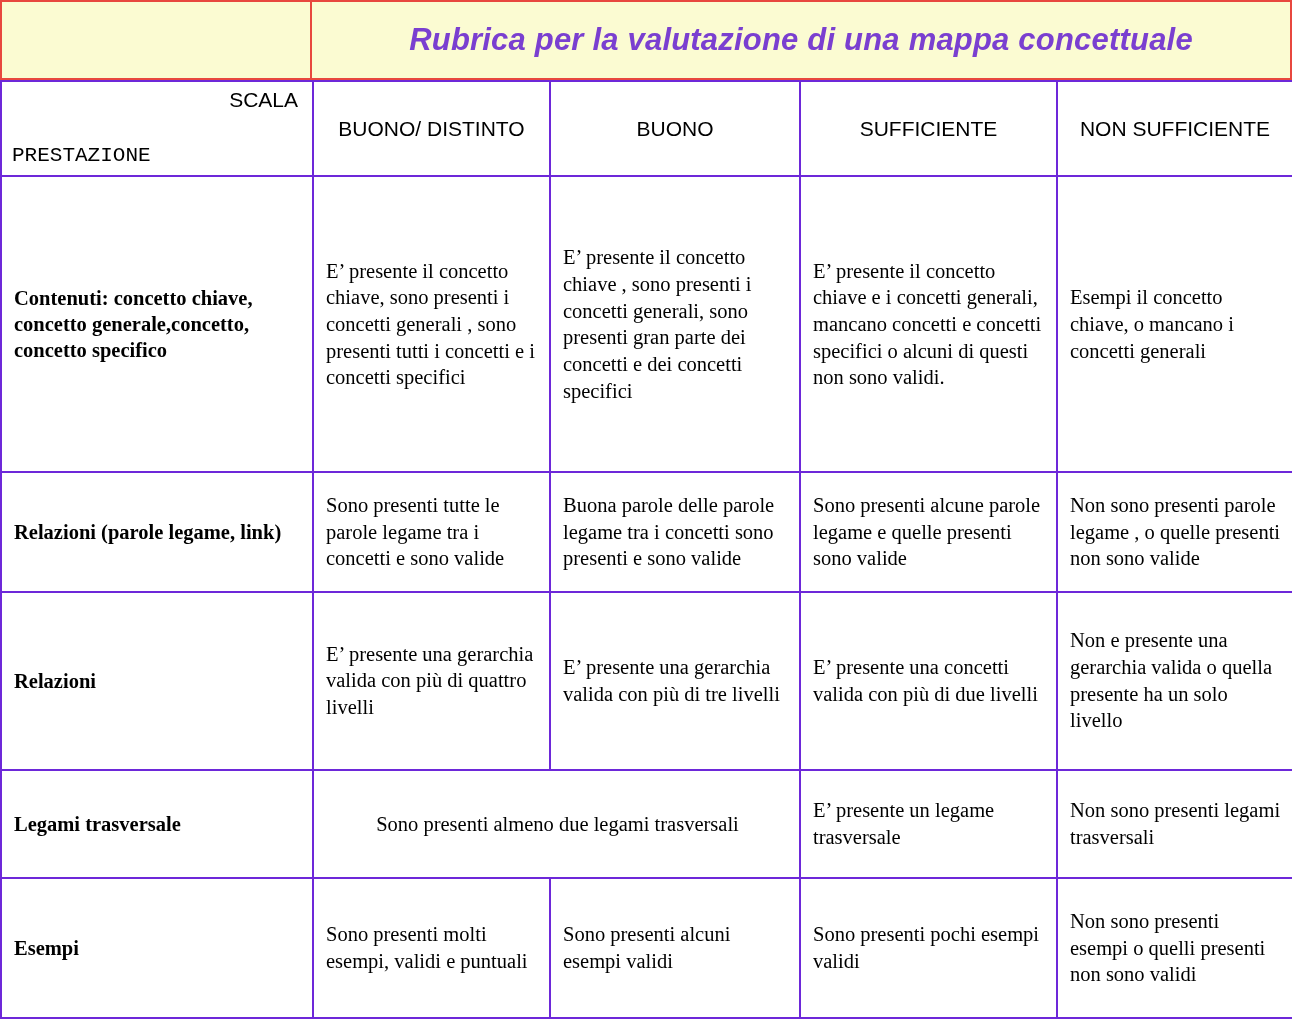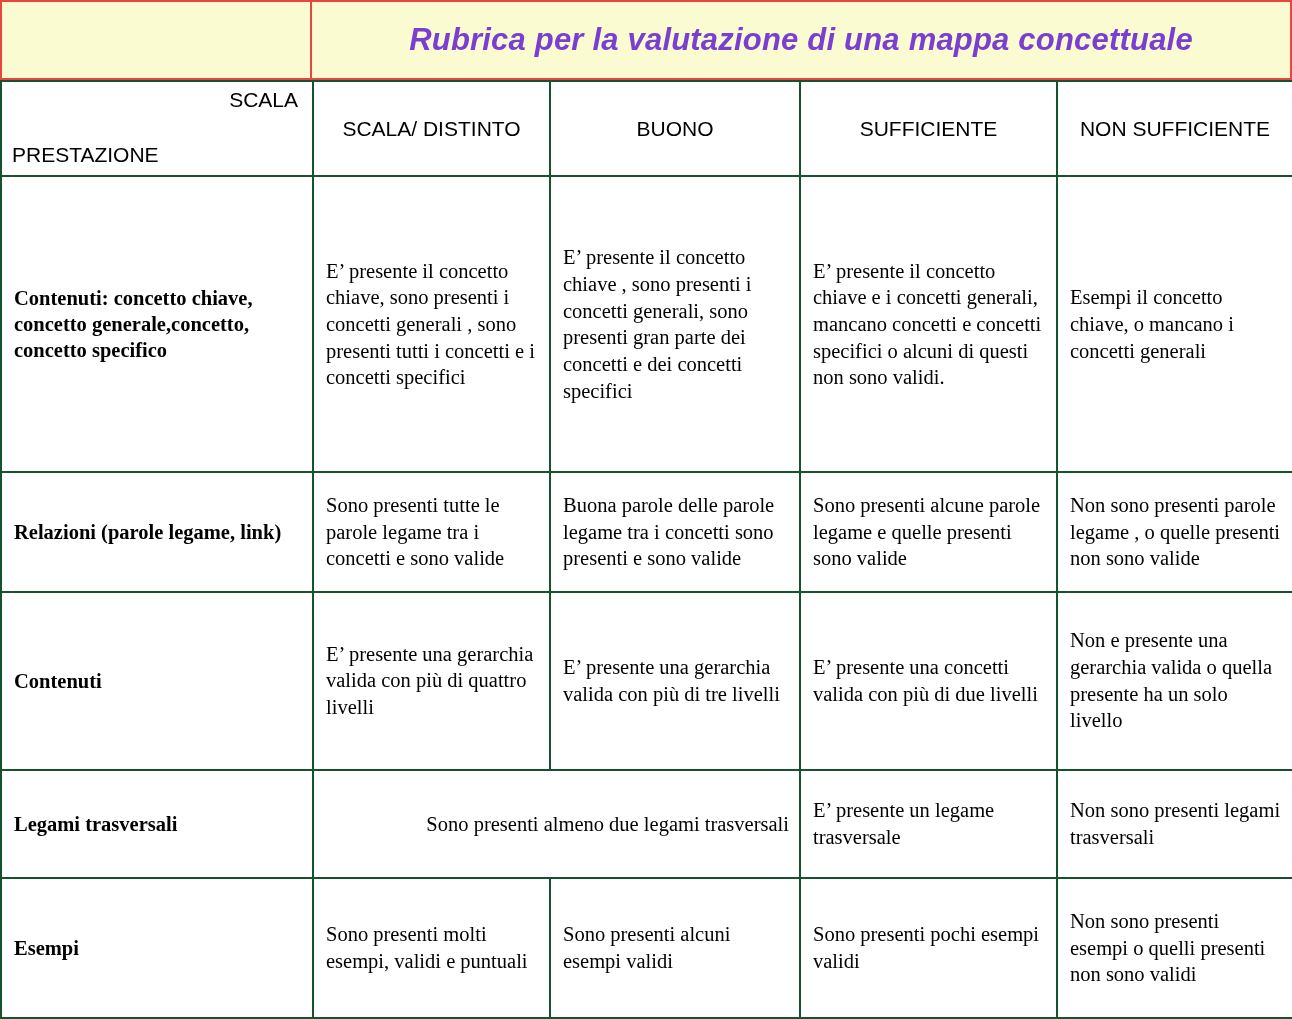--- a/index.html
+++ b/index.html
@@ -56,21 +56,21 @@
     text-align: center;
   }
   
   table.grid {
     border-collapse: collapse;
     table-layout: fixed;
     width: 1292px;
     flex: 1 1 auto;
   }
   table.grid td {
-    border: 2px solid #14532d;
+    border: 2px solid #6d28d9;
     vertical-align: middle;
     box-sizing: border-box;
   }
   
   col.c0 { width: 312px; }
   col.c1 { width: 237px; }
   col.c2 { width: 250px; }
   col.c3 { width: 257px; }
   col.c4 { width: 236px; }
 
@@ -91,42 +91,42 @@
     position: absolute;
     top: 6px;
     right: 14px;
     font-family: "Liberation Sans", sans-serif;
     font-size: 21px;
   }
   .corner-prest {
     position: absolute;
     bottom: 8px;
     left: 10px;
-    font-family: Liberation Sans, sans-serif;
+    font-family: Liberation Mono, monospace;
     font-size: 21px;
   }
   
   td.crit {
     font-family: "Liberation Serif", serif;
     font-weight: bold;
     font-size: 20.5px;
     padding: 6px 10px 6px 12px;
     line-height: 1.28;
     margin-top: 24px;
   }
   
   td.cell {
     font-family: "Liberation Serif", serif;
     font-size: 20.5px;
     line-height: 1.3;
     padding: 8px 10px 8px 12px;
     vertical-align: middle;
   }
   td.cell.span {
-    text-align: right;
+    text-align: center;
   }
   tr.r1 td { height: 285px; }
   tr.r2 td { height: 115px; font-family: Liberation Serif, serif; }
   tr.r3 td { height: 172px; }
   tr.r4 td { height: 104px; }
   tr.r5 td { height: 135px; }
 </style>
 </head>
 <body>
 
@@ -146,21 +146,21 @@
         <col class="c2">
         <col class="c3">
         <col class="c4">
     </colgroup>
     <tbody>
       <tr class="head">
         <td class="corner">
           <span class="corner-scala">SCALA</span>
           <span class="corner-prest">PRESTAZIONE</span>
         </td>
-        <td>SCALA/ DISTINTO</td>
+        <td>BUONO/ DISTINTO</td>
         <td>BUONO</td>
         <td>SUFFICIENTE</td>
         <td>NON SUFFICIENTE</td>
       </tr>
 
       <tr class="r1">
         <td class="crit">Contenuti: concetto chiave, concetto generale,concetto, concetto specifico</td>
         <td class="cell">E’ presente il concetto chiave, sono presenti i concetti generali , sono presenti tutti i concetti e i concetti specifici</td>
         <td class="cell">E’ presente il concetto chiave , sono presenti i concetti generali, sono presenti gran parte dei concetti e dei concetti specifici</td>
         <td class="cell">E’ presente il concetto chiave e i concetti generali, mancano concetti e concetti specifici o alcuni di questi non sono validi.</td>
@@ -169,29 +169,29 @@
 
       <tr class="r2">
         <td class="crit">Relazioni (parole legame, link)</td>
         <td class="cell">Sono presenti tutte le parole legame tra i concetti e sono valide</td>
         <td class="cell">Buona parole delle parole legame tra i concetti sono presenti e sono valide</td>
         <td class="cell">Sono presenti alcune parole legame e quelle presenti sono valide</td>
         <td class="cell">Non sono presenti parole legame , o quelle presenti non sono valide</td>
       </tr>
 
       <tr class="r3">
-        <td class="crit">Contenuti</td>
+        <td class="crit">Relazioni</td>
         <td class="cell">E’ presente una gerarchia valida con più di quattro livelli</td>
         <td class="cell">E’ presente una gerarchia valida con più di tre livelli</td>
         <td class="cell">E’ presente una concetti valida con più di due livelli</td>
         <td class="cell">Non e presente una gerarchia valida o quella presente ha un solo livello</td>
       </tr>
 
       <tr class="r4">
-        <td class="crit">Legami trasversali</td>
+        <td class="crit">Legami trasversale</td>
         <td class="cell span" colspan="2">Sono presenti almeno due legami trasversali</td>
         <td class="cell">E’ presente un legame trasversale</td>
         <td class="cell">Non sono presenti legami trasversali</td>
       </tr>
 
       <tr class="r5">
         <td class="crit">Esempi</td>
         <td class="cell">Sono presenti molti esempi, validi e puntuali</td>
         <td class="cell">Sono presenti alcuni esempi validi</td>
         <td class="cell">Sono presenti pochi esempi validi</td>

